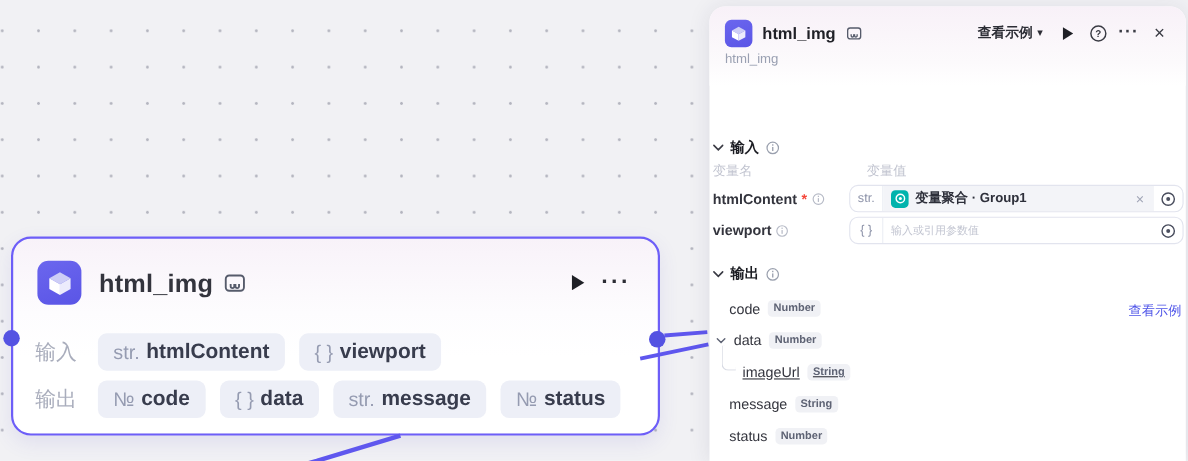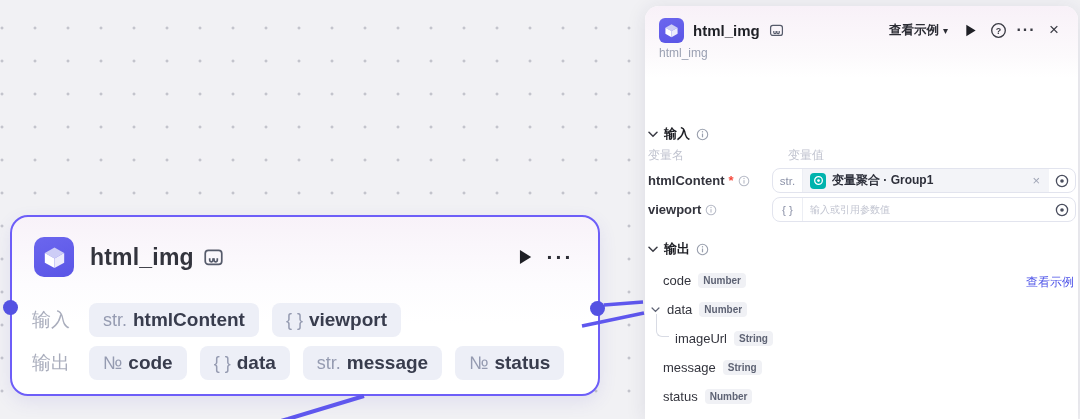--- a/index.html
+++ b/index.html
@@ -308,21 +308,21 @@
       <span class="chev">
         <svg width="9" height="6" viewBox="0 0 10 7">
             <path d="M1 1.2 L5 5.2 L9 1.2" fill="none" stroke="#5e6374" stroke-width="1.5" stroke-linecap="round"></path>
           </svg>
       </span>
       <span class="oname">data</span>
       <span class="obadge">Number</span>
     </div>
 
     <div class="elbow"></div>
-    <div class="oitem" style="left:30px; top:325px;">
+    <div class="oitem" style="left:30px; top:325px;text-decoration:underline;">
       <span class="oname">imageUrl</span>
       <span class="obadge">String</span>
     </div>
 
     <div class="oitem" style="left:18px; top:354px;">
       <span class="oname">message</span>
       <span class="obadge">String</span>
     </div>
 
     <div class="oitem" style="left:18px; top:383px;">

